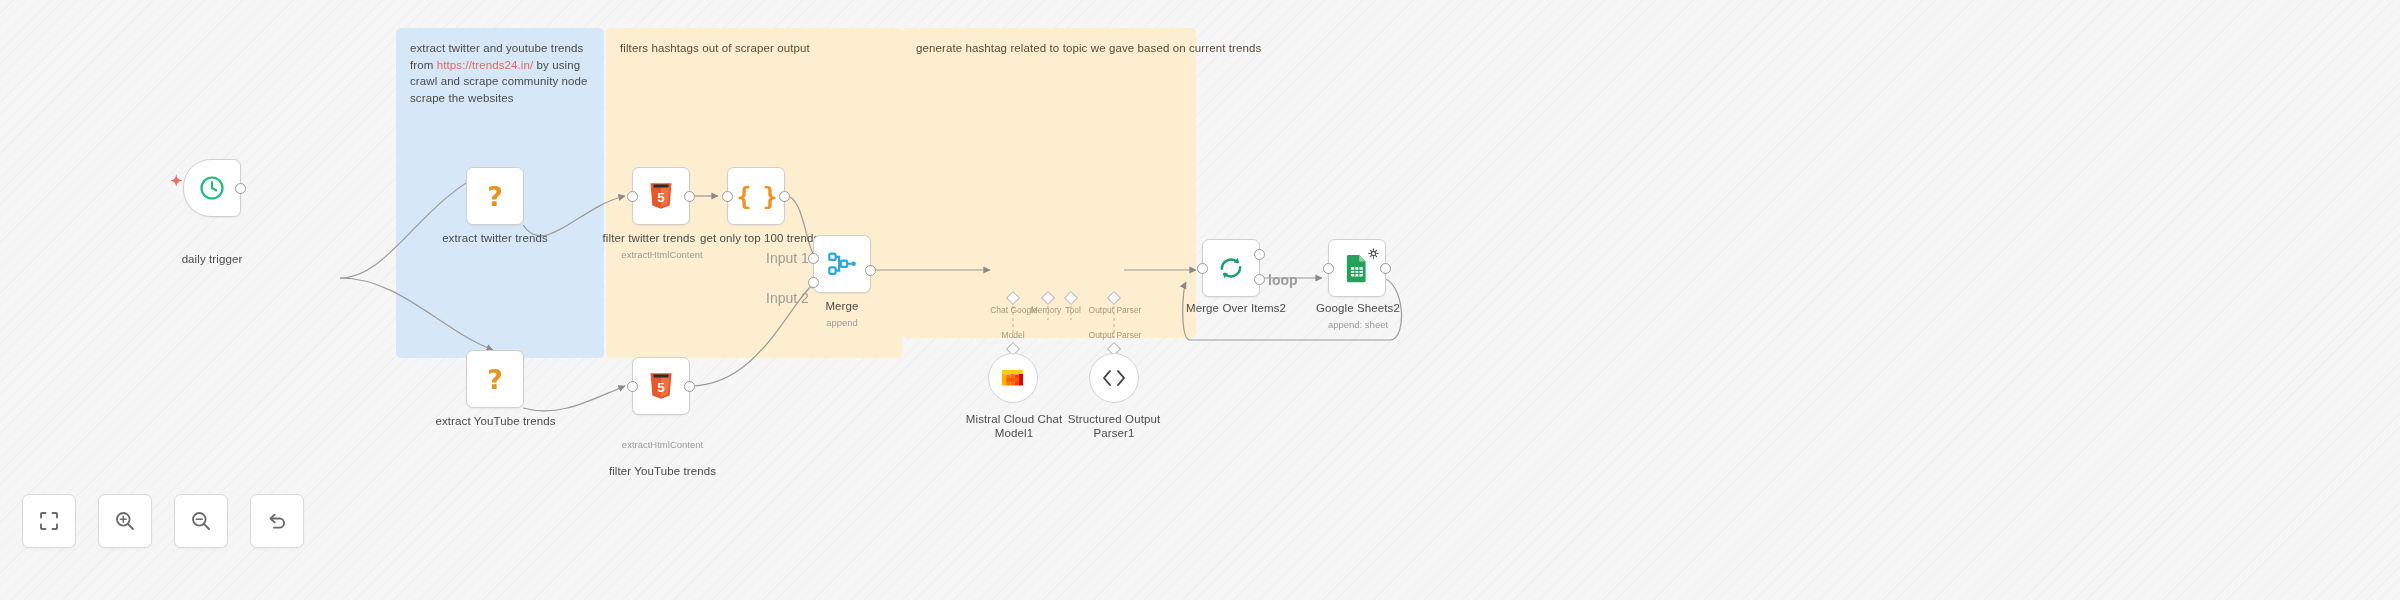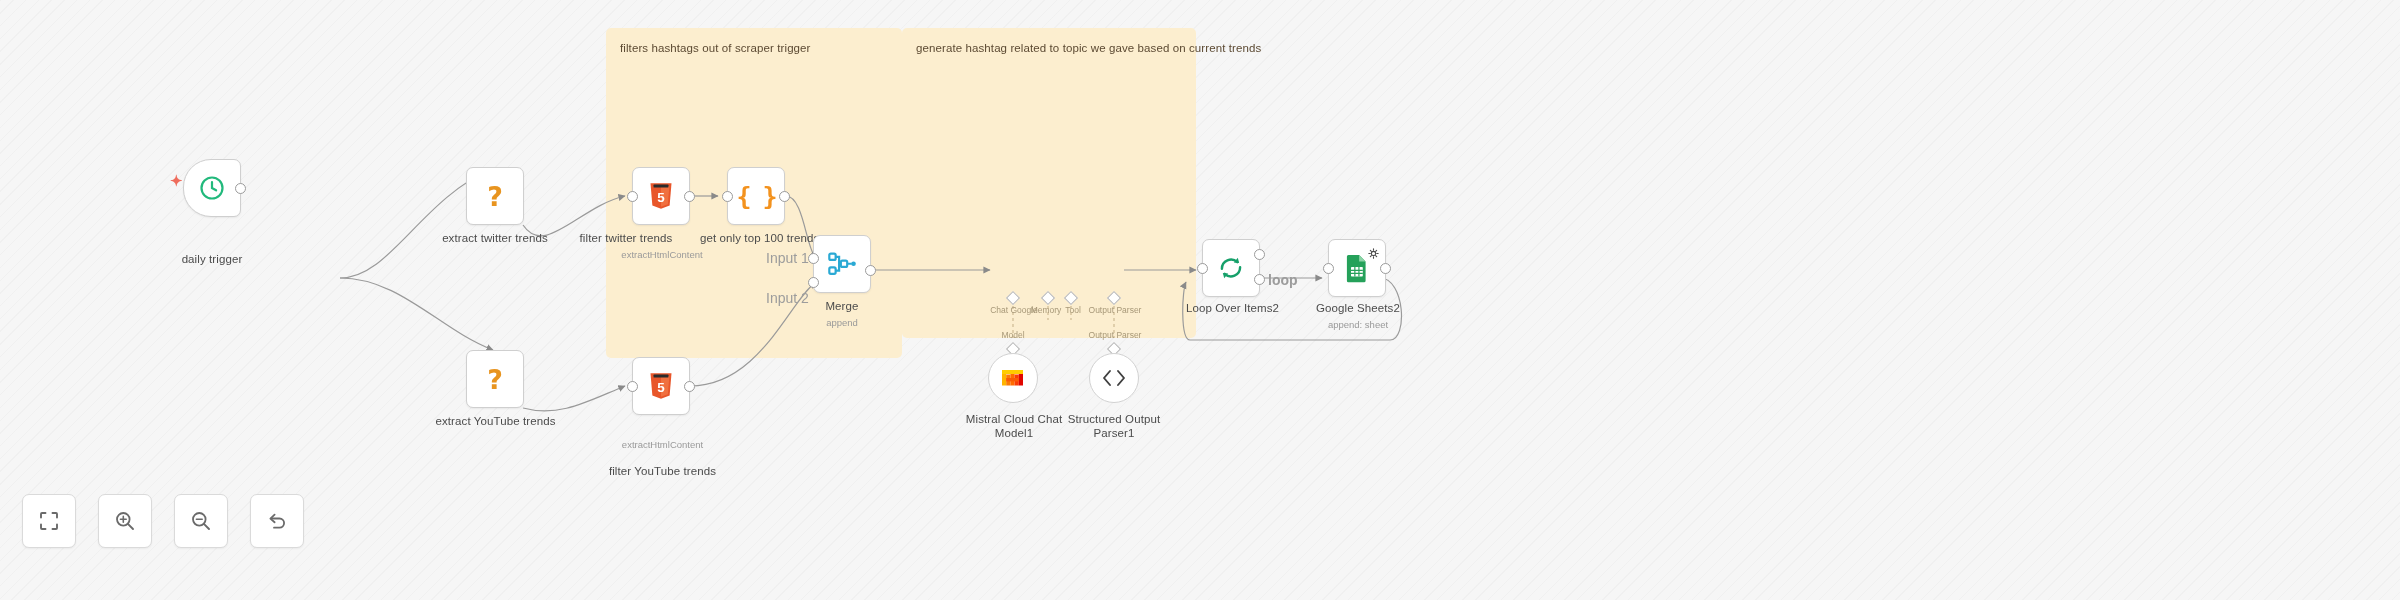--- a/index.html
+++ b/index.html
@@ -117,23 +117,28 @@
     background: #fff; border: 1px solid #dadada; border-radius: 7px;
     display: flex; align-items: center; justify-content: center;
     box-shadow: 0 1px 2px rgba(0,0,0,.05);
   }
 </style>
 </head>
 <body>
 
 <div id="canvas">
 
+  <div class="sticky" id="note-scrape">
+    <div class="sticky-text">
+      <span>extract twitter and youtube trends from </span><span class="lnk">https://trends24.in/</span><span> by using crawl and scrape community node scrape the websites</span>
+    </div>
+  </div>
 
   <div class="sticky" id="note-filter">
-    <div class="sticky-text">filters hashtags out of scraper trigger</div>
+    <div class="sticky-text">filters hashtags out of scraper output</div>
   </div>
 
   <div class="sticky" id="note-generate" style="left:902px; top:28px; width:294px; height:310px;">
     <div class="sticky-text" style="white-space:nowrap;">generate hashtag related to topic we gave based on current trends</div>
   </div>
 
   <svg id="edges">
     <defs>
       <marker id="arr" markerWidth="7" markerHeight="7" refX="5.5" refY="3" orient="auto">
         <path d="M0,0 L6,3 L0,6 z" fill="#8a8a8a"></path>
@@ -195,21 +200,21 @@
   <div class="node sq" style="left:632px; top:167px;">
     <svg width="26" height="28" viewBox="0 0 22 24">
       <path d="M2 1 h18 l-1.6 19.2 L11 23 L3.6 20.2 z" fill="#e8562a"></path>
       <path d="M11 3.4 v17.9 l5.9-2.2 L18.2 3.4 z" fill="#f0703f"></path>
       <rect x="4.6" y="2.2" width="12.8" height="2.6" rx="0.6" fill="#2b2b2b"></rect>
       <text x="11" y="17.4" font-size="11.5" font-weight="bold" fill="#ffffff" text-anchor="middle" font-family="Liberation Sans, sans-serif">5</text>
     </svg>
     <div class="port" style="left:-6px; top:23px;"></div>
     <div class="port" style="right:-6px; top:23px;"></div>
   </div>
-  <div class="caption" style="left:566px; top:232px; width:120px;">filter twitter trends</div>
+  <div class="caption" style="left:589px; top:232px; width:120px;">filter twitter trends</div>
   <div class="subcap" style="left:602px; top:249px; width:120px;">extractHtmlContent</div>
 
   <div class="node sq" style="left:632px; top:357px;">
     <svg width="26" height="28" viewBox="0 0 22 24">
       <path d="M2 1 h18 l-1.6 19.2 L11 23 L3.6 20.2 z" fill="#e8562a"></path>
       <path d="M11 3.4 v17.9 l5.9-2.2 L18.2 3.4 z" fill="#f0703f"></path>
       <rect x="4.6" y="2.2" width="12.8" height="2.6" rx="0.6" fill="#2b2b2b"></rect>
       <text x="11" y="17.4" font-size="11.5" font-weight="bold" fill="#ffffff" text-anchor="middle" font-family="Liberation Sans, sans-serif">5</text>
     </svg>
     <div class="port" style="left:-6px; top:23px;"></div>
@@ -289,21 +294,21 @@
         <path d="M19.8 11.4 A7.8 7.8 0 0 1 6.6 17"></path>
       </g>
       <path d="M17.8 3.2 L19 7.8 L14.4 7.2 z" fill="#16a06a"></path>
       <path d="M6.2 20.8 L5 16.2 L9.6 16.8 z" fill="#16a06a"></path>
     </svg>
     <div class="port" style="left:-6px; top:23px;"></div>
     <div class="port" style="right:-6px; top:9px;"></div>
     <div class="port" style="right:-6px; top:34px;"></div>
   </div>
   <div class="port-label" style="left:1268px; top:272px;font-weight:bold;">loop</div>
-  <div class="caption" style="left:1186px; top:302px; width:92px;">Loop Over Items2</div>
+  <div class="caption" style="left:1186px; top:302px; width:92px;">Merge Over Items2</div>
 
   <div class="node sq" style="left:1328px; top:239px;">
     <svg width="24" height="29" viewBox="0 0 22 27">
       <path d="M3 1 h10 l6 6 v18 a1.4 1.4 0 0 1 -1.4 1.4 H3 A1.4 1.4 0 0 1 1.6 25 V2.4 A1.4 1.4 0 0 1 3 1 z" fill="#25a15a"></path>
       <path d="M13 1 l6 6 h-6 z" fill="#8bd4a6"></path>
       <rect x="5.4" y="12" width="11" height="9" rx="0.7" fill="#ffffff"></rect>
       <g stroke="#25a15a" stroke-width="1.1">
         <path d="M5.4 15.2 h11 M5.4 18 h11 M9 12 v9 M12.8 12 v9"></path>
       </g>
     </svg>

